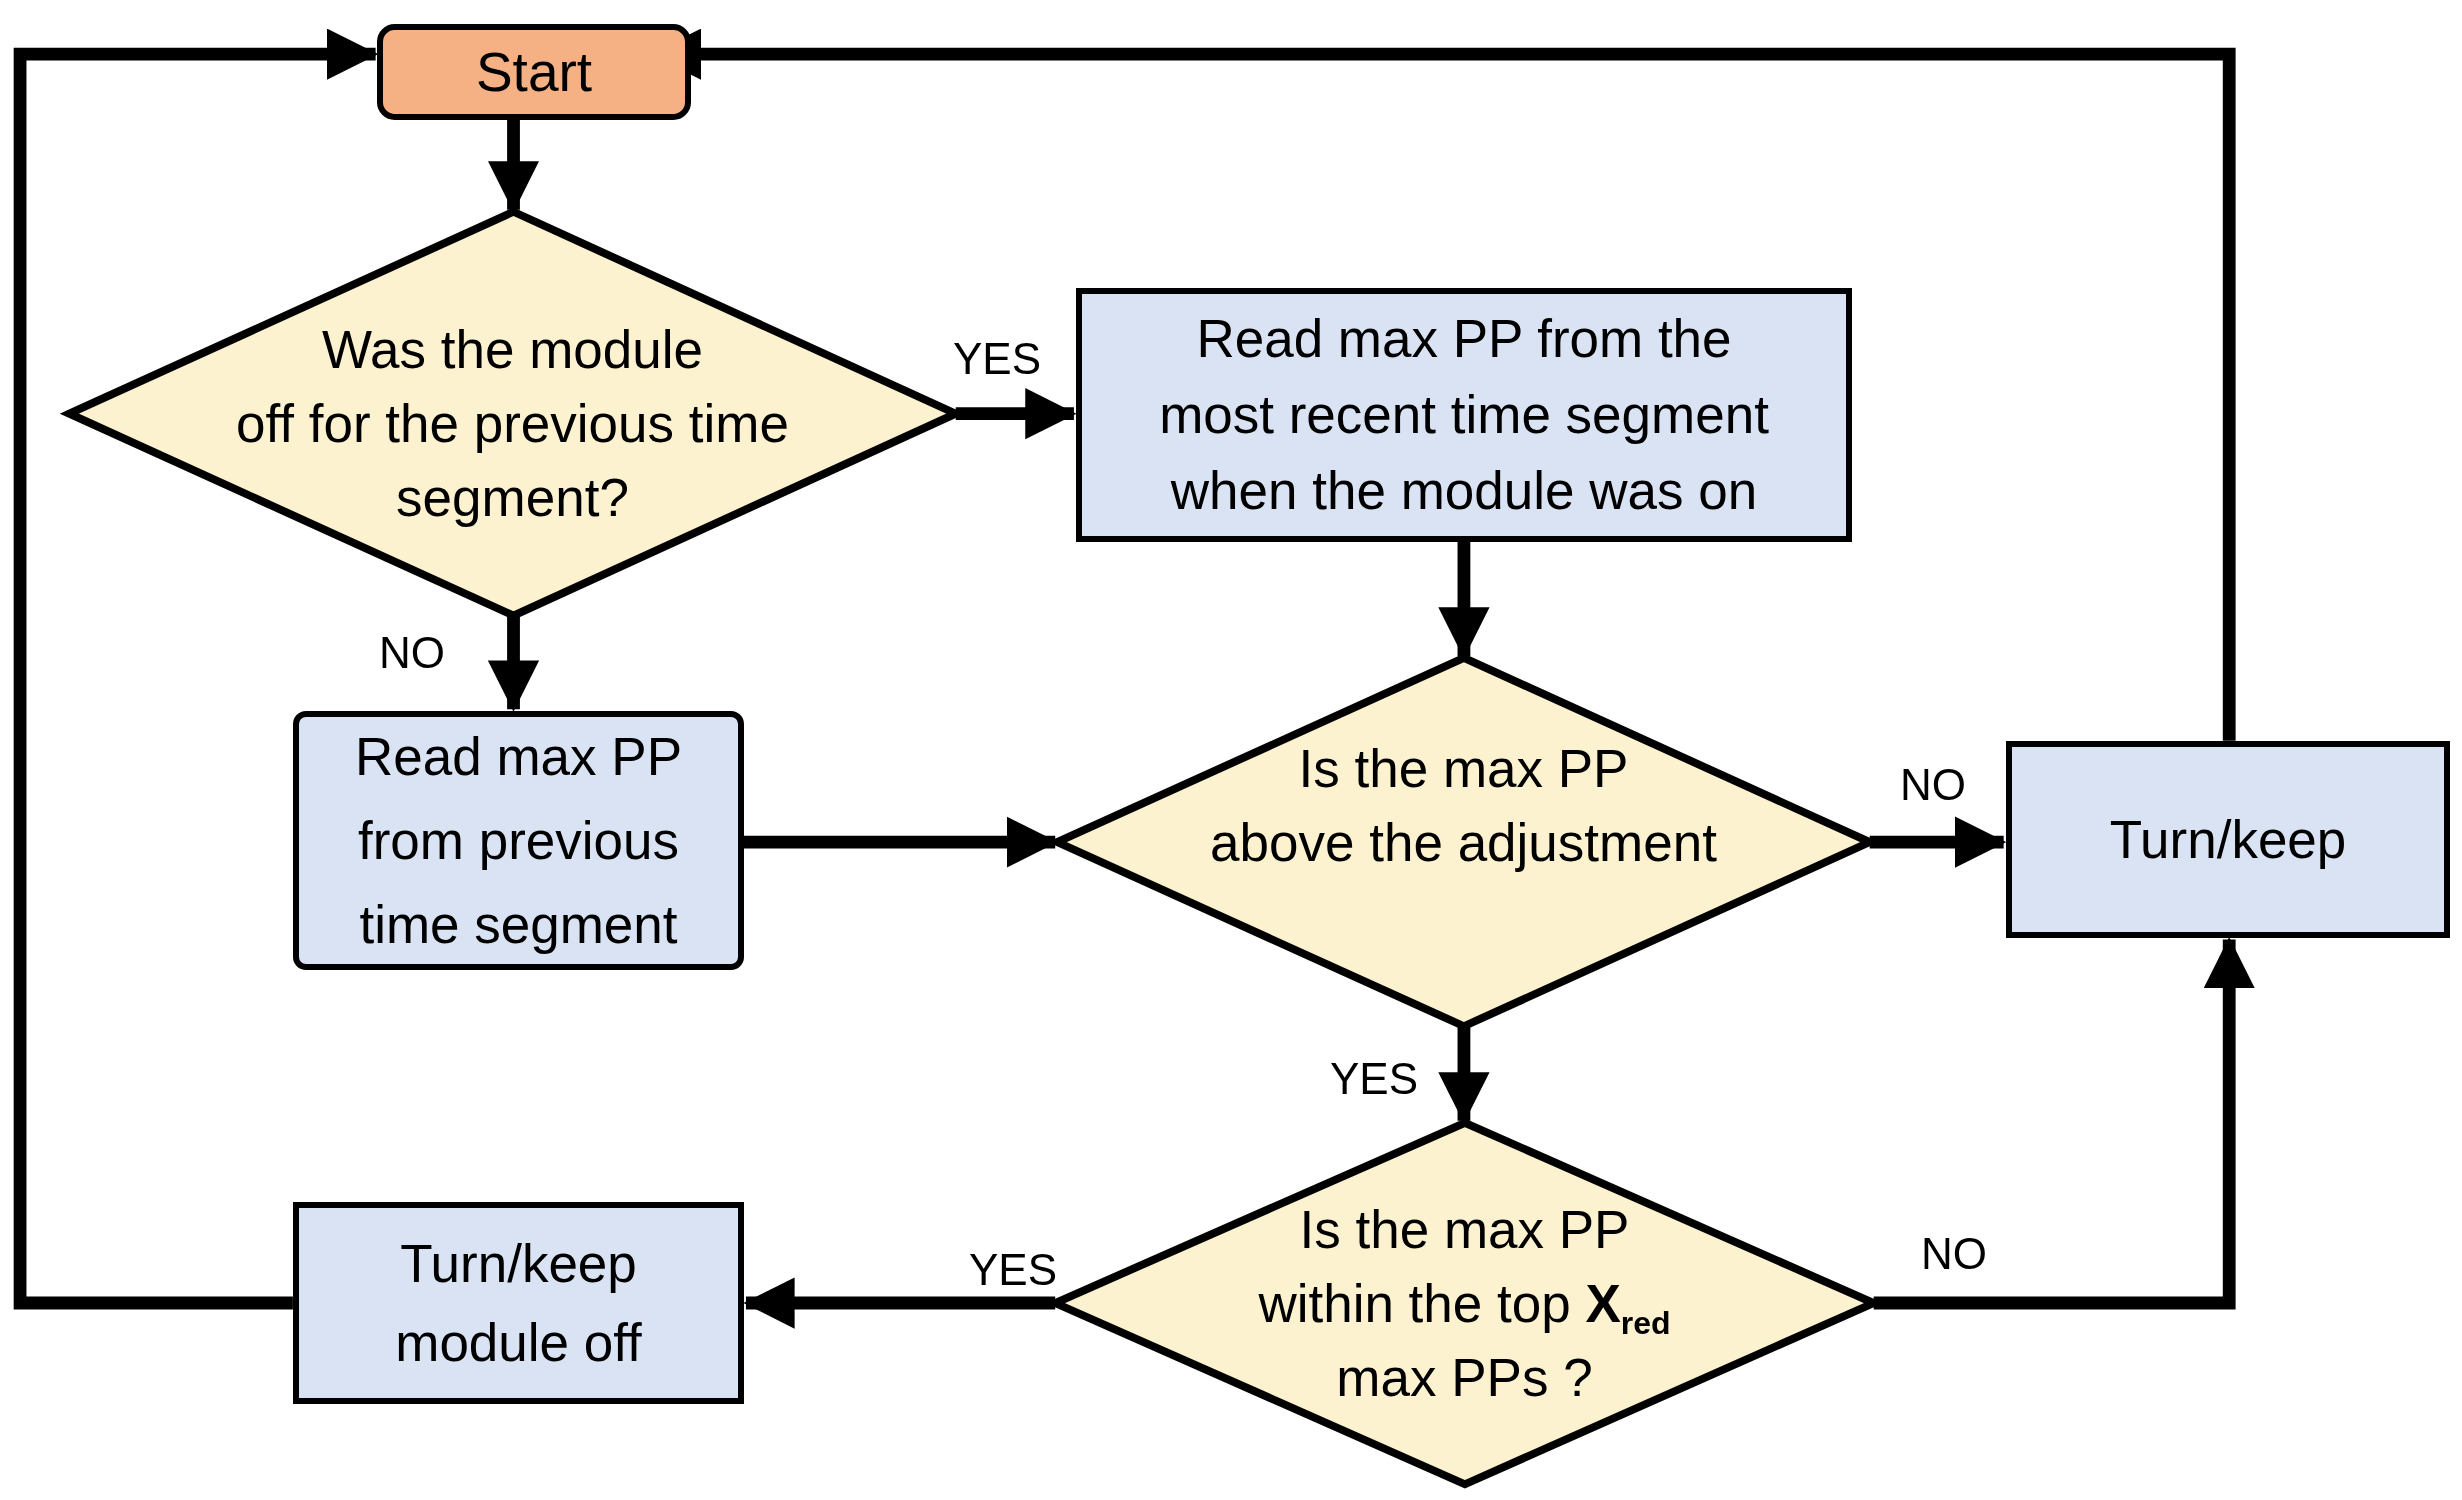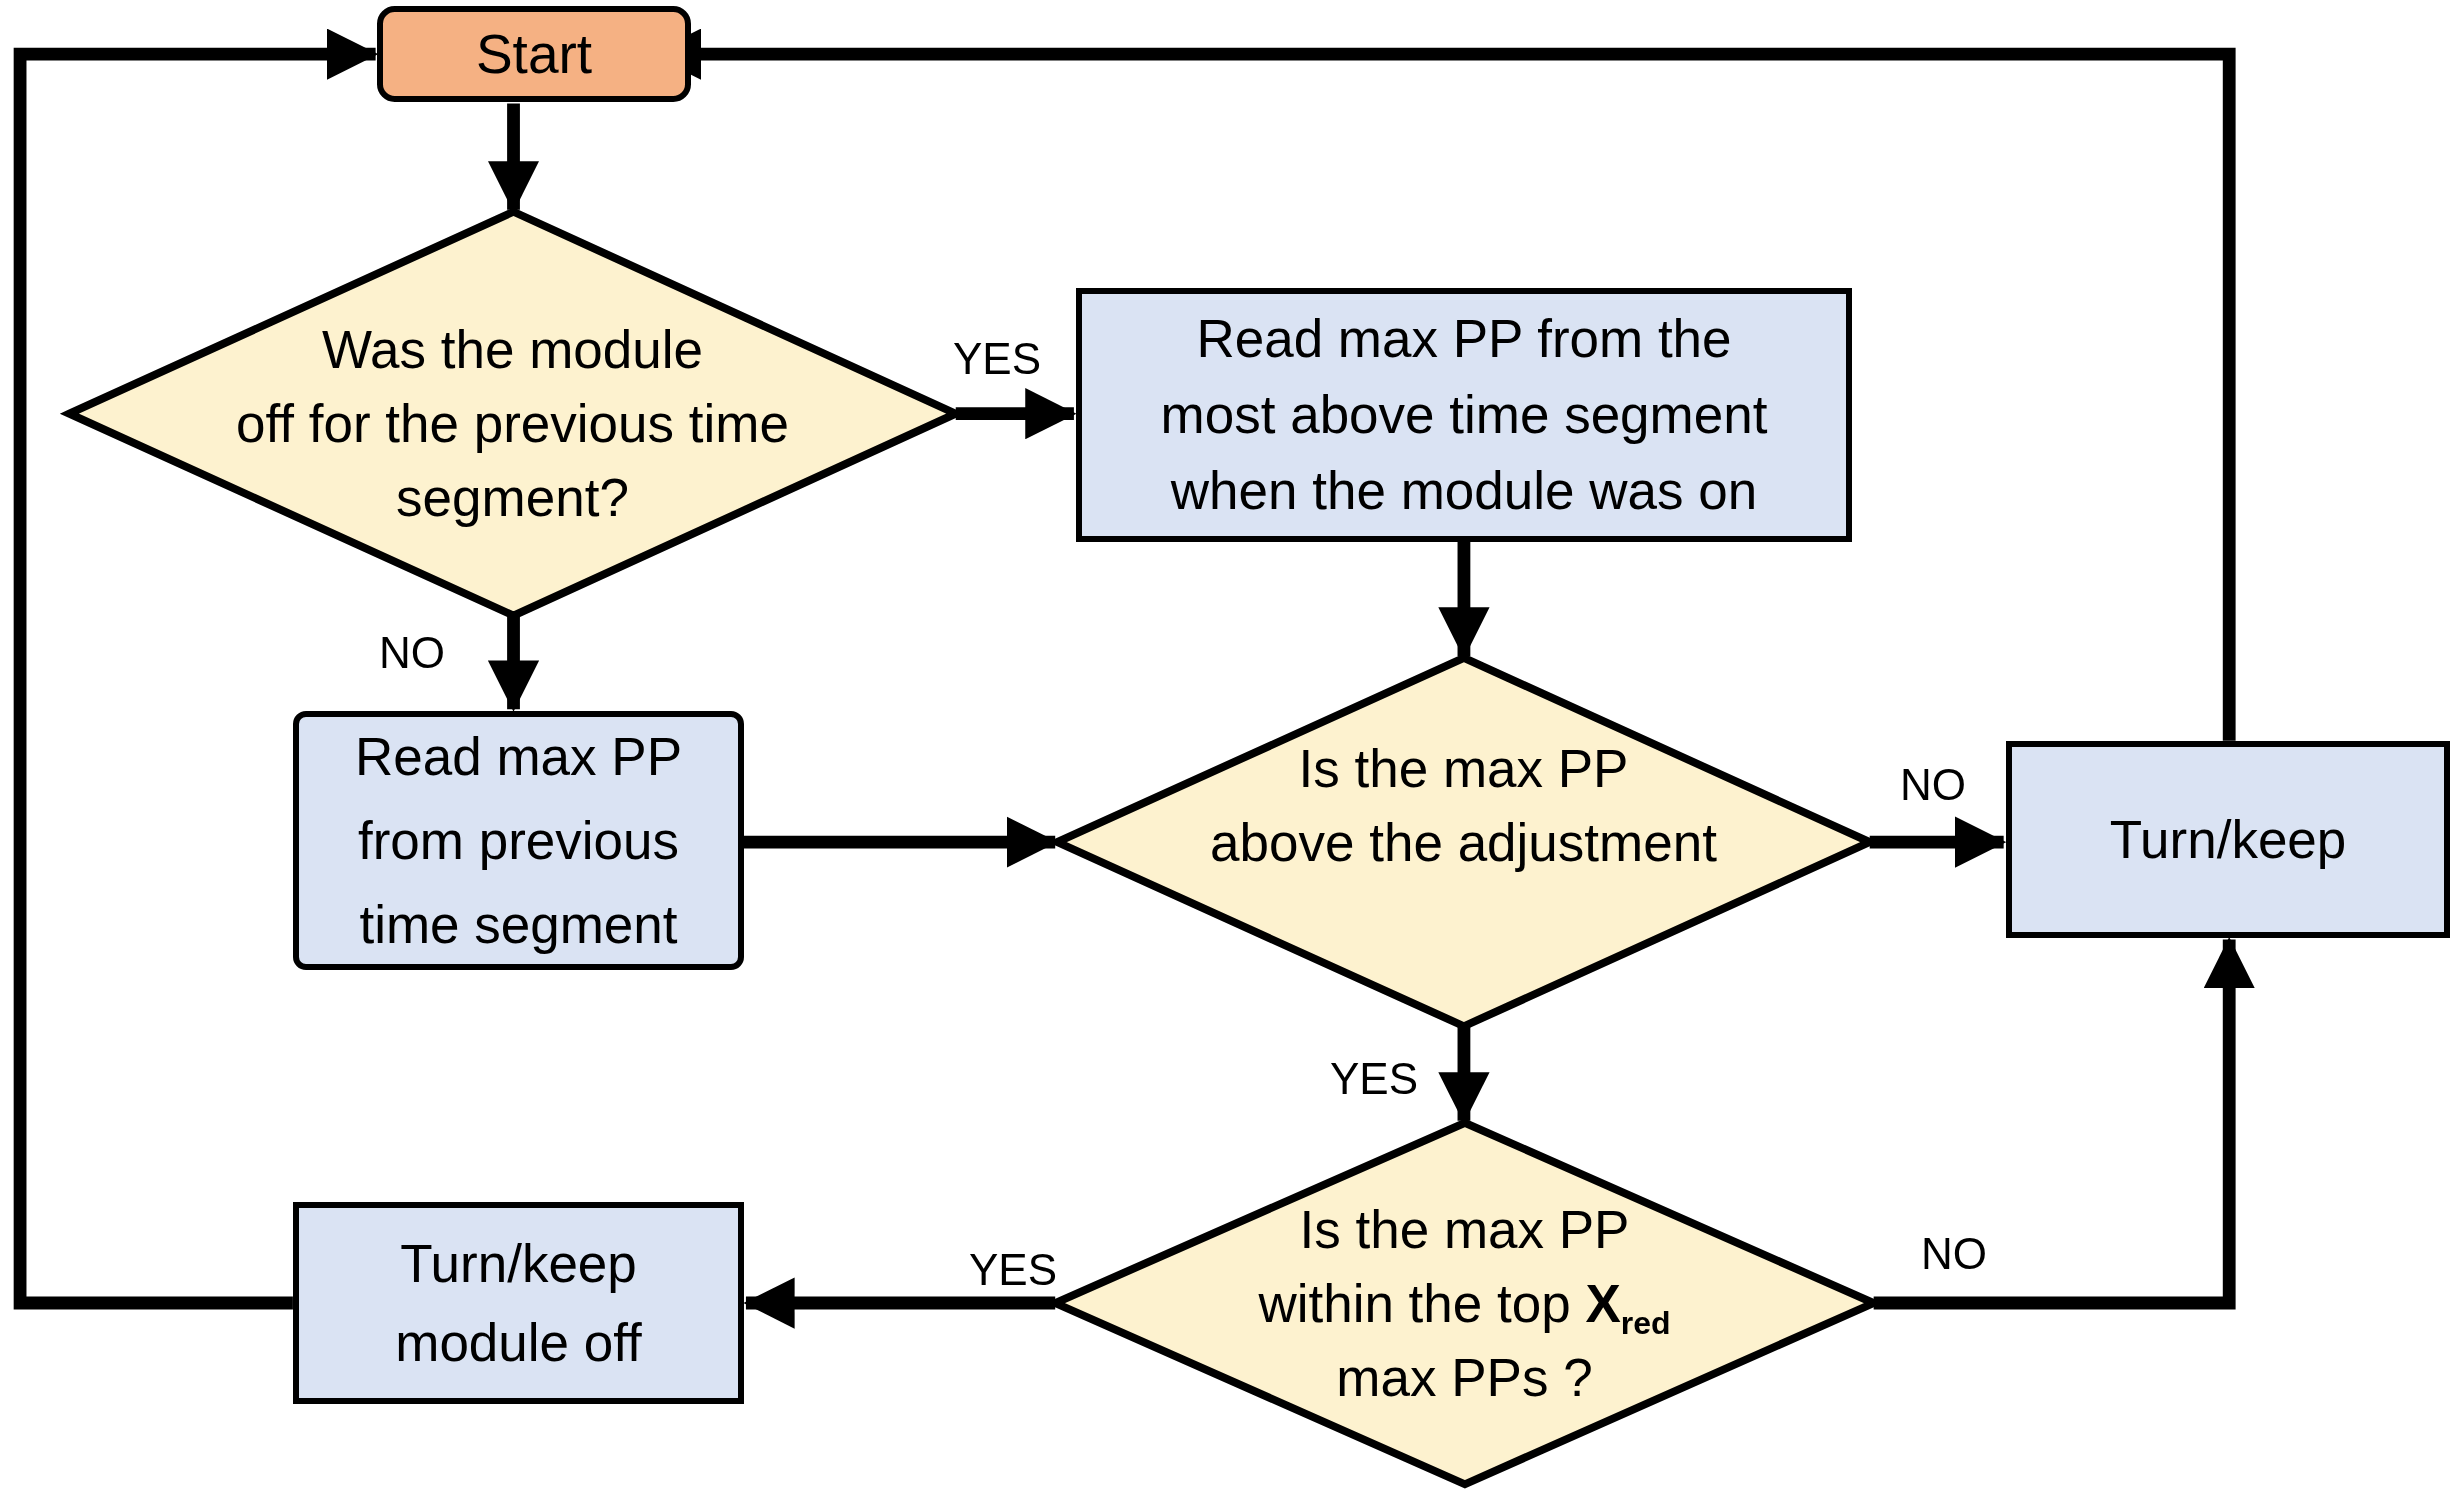--- a/index.html
+++ b/index.html
@@ -40,33 +40,33 @@
     <polyline class="wire" marker-end="url(#arrow)" points="1071,1323 757,1323"></polyline>
     <polyline class="wire" marker-end="url(#arrow)" points="1902,1323 2263,1323 2263,954"></polyline>
     <polyline class="wire" marker-end="url(#arrow)" points="2263,752 2263,55 662,55"></polyline>
     <polyline class="wire" marker-end="url(#arrow)" points="297,1323 20,1323 20,55 381,55"></polyline>
 
     <polygon points="70,420 521,215 970,420 521,625" stroke="#000" stroke-width="8" fill="#fdf2cf"></polygon>
     <polygon points="1073,855 1486,668 1898,855 1486,1042" stroke="#000" stroke-width="8" fill="#fdf2cf"></polygon>
     <polygon points="1071,1323 1487,1140 1902,1323 1487,1507" stroke="#000" stroke-width="8" fill="#fdf2cf"></polygon>
   </svg>
 
-  <div class="node start" style="left:377px;top:6px;width:314px;height:96px;">
+  <div class="node start" style="left:377px;top:24px;width:314px;height:96px;">
     <span>Start</span>
   </div>
 
   <div class="dtext" style="left:138px;top:313px;width:749px;">
     <div><span>Was the module</span></div>
     <div><span class="it">off</span><span> for the previous time</span></div>
     <div><span>segment?</span></div>
   </div>
 
   <div class="node" style="left:1076px;top:288px;width:776px;height:254px;line-height:76px;">
     <div><span>Read max PP from the</span></div>
-    <div><span>most above time segment</span></div>
+    <div><span>most recent time segment</span></div>
     <div><span>when the module was </span><span class="it">on</span></div>
   </div>
 
   <div class="node" style="left:293px;top:711px;width:451px;height:259px;line-height:84px;border-radius:13px;">
     <div><span>Read max PP</span></div>
     <div><span>from previous</span></div>
     <div><span>time segment</span></div>
   </div>
 
   <div class="dtext" style="left:1089px;top:732px;width:749px;">

